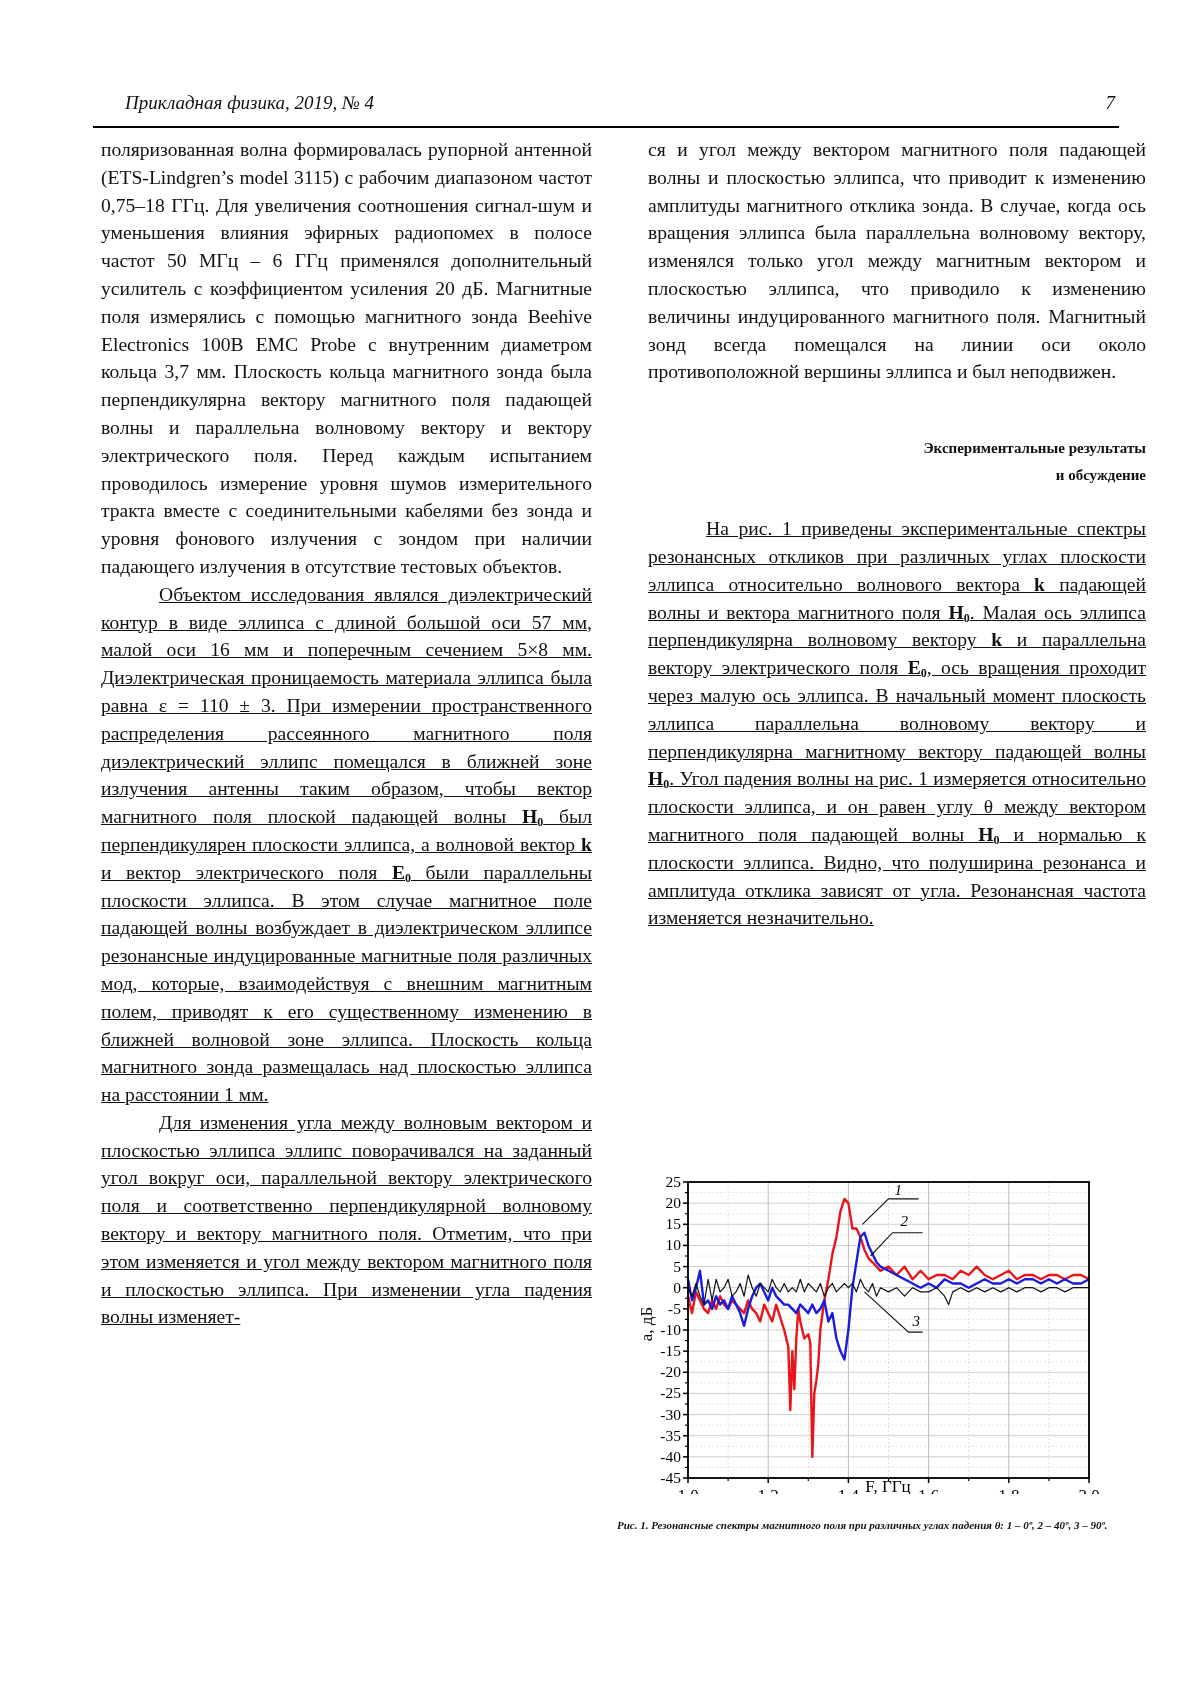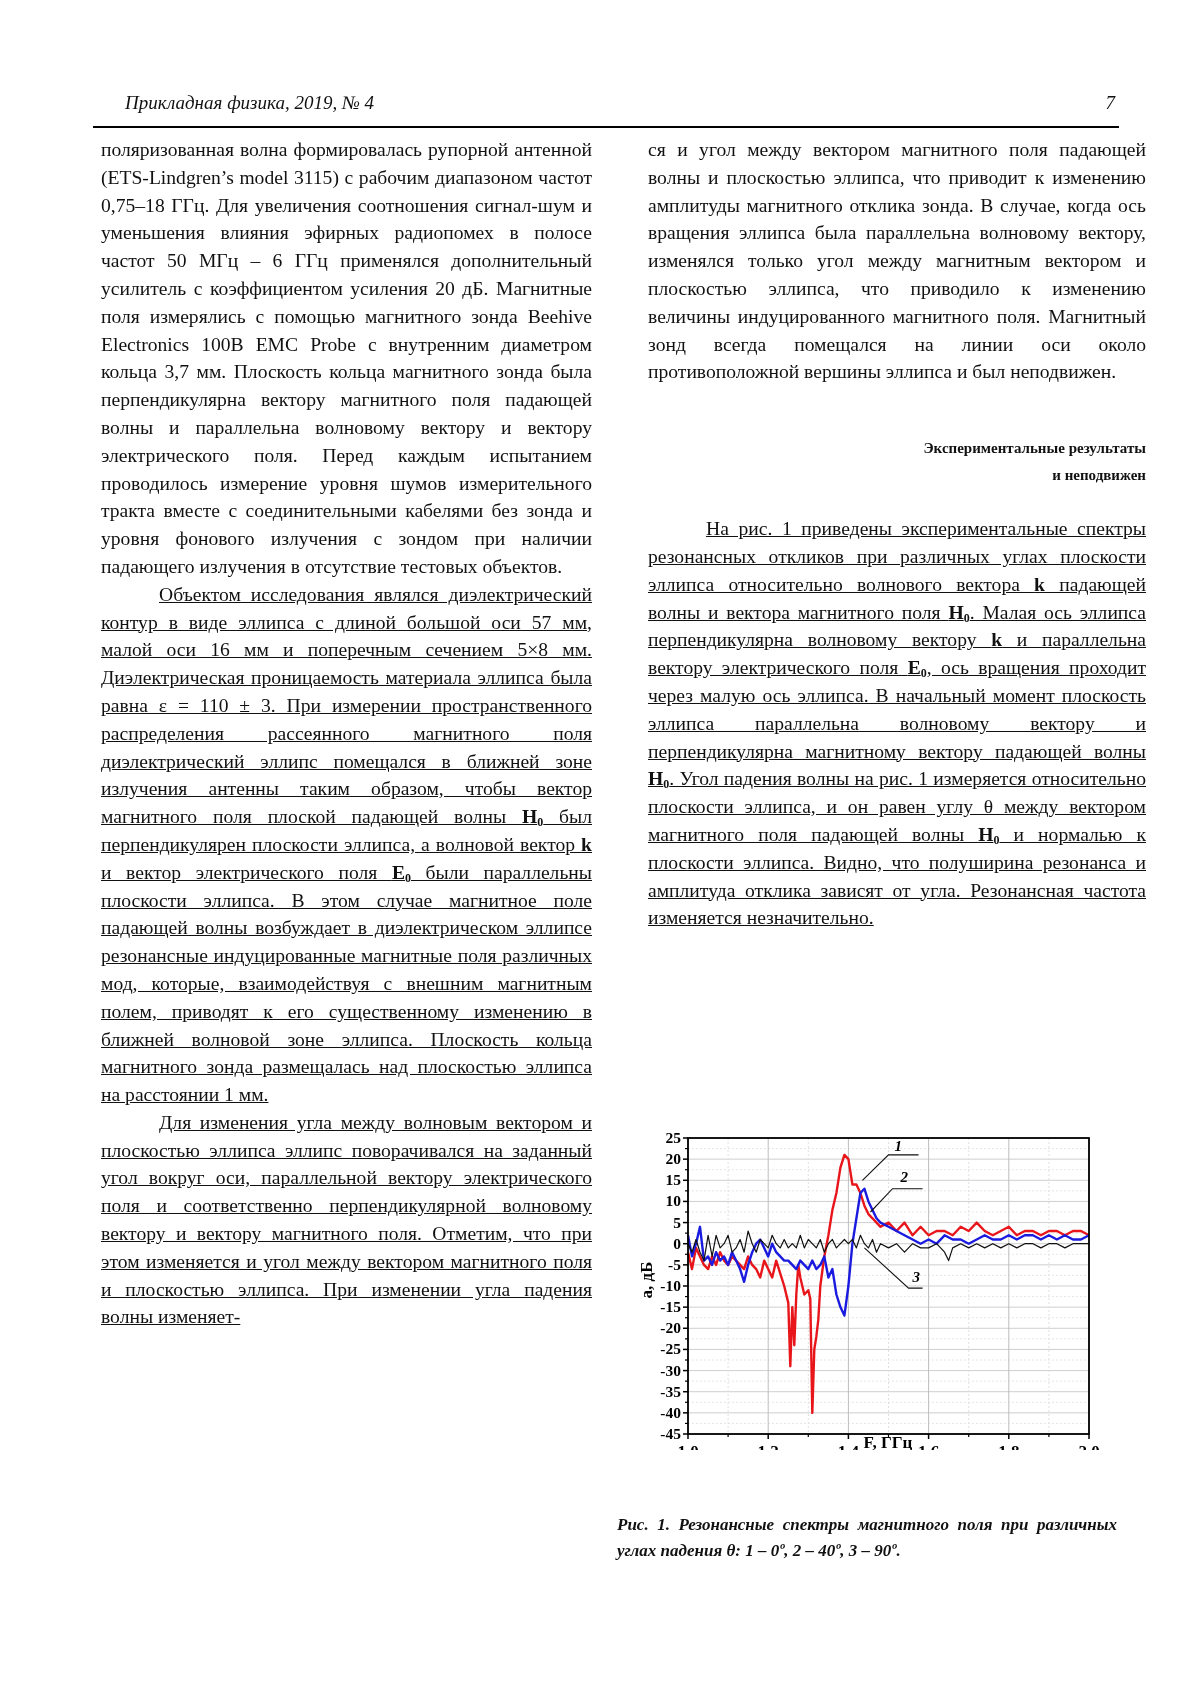--- a/index.html
+++ b/index.html
@@ -8,43 +8,43 @@
   .header .journal { position:absolute; left:0; top:0; font-style:italic; font-size:19px;margin-left:32px; }
   .header .page { position:absolute; right:4px; top:0; font-style:italic; font-size:19px; }
   .col { position:absolute; top:136px; font-size:19.6px; line-height:27.8px; text-align:justify; }
   .col.left { left:93px; width:491px;margin-left:8px; }
   .col.right { left:648px; width:498px; }
   .col p { margin:0; text-indent:0; }
   .col p.indent { text-indent:58px;text-decoration:underline; }
   .heading { text-align:right; font-weight:bold; font-size:15px; line-height:27px; margin:49px 0 26px 0; }
   b.v { font-weight:bold; }
   sub { font-size:12px; vertical-align:-3px; line-height:0; }
-  .figure { position:absolute; left:600px; top:1120px; width:520px; height:330px;font-weight:bold; }
-  .caption { position:absolute; left:617px; top:1512px; width:500px; font-style:italic; font-weight:bold; font-size:17px; line-height:26px; text-align:justify; }
+  .figure { position:absolute; left:600px; top:1164px; width:520px; height:330px; }
+  .caption { position:absolute; left:617px; top:1512px; width:500px; font-style:italic; font-weight:bold; font-size:11px; line-height:26px; text-align:justify; }
   svg text { font-family:"Liberation Serif", "DejaVu Serif", serif; }
 </style>
 </head>
 <body>
 
 <div class="header">
   <span class="journal">Прикладная физика, 2019, № 4</span>
   <span class="page">7</span>
 </div>
 
 <div class="col left">
   <p>поляризованная волна формировалась рупорной антенной (ETS-Lindgren’s model 3115) с рабочим диапазоном частот 0,75–18 ГГц. Для увеличения соотношения сигнал-шум и уменьшения влияния эфирных радиопомех в полосе частот 50 МГц – 6 ГГц применялся дополнительный усилитель с коэффициентом усиления 20 дБ. Магнитные поля измерялись с помощью магнитного зонда Beehive Electronics 100B EMC Probe с внутренним диаметром кольца 3,7 мм. Плоскость кольца магнитного зонда была перпендикулярна вектору магнитного поля падающей волны и параллельна волновому вектору и вектору электрического поля. Перед каждым испытанием проводилось измерение уровня шумов измерительного тракта вместе с соединительными кабелями без зонда и уровня фонового излучения с зондом при наличии падающего излучения в отсутствие тестовых объектов.</p>
   <p class="indent"><span>Объектом исследования являлся диэлектрический контур в виде эллипса с длиной большой оси 57 мм, малой оси 16 мм и поперечным сечением 5×8 мм. Диэлектрическая проницаемость материала эллипса была равна ε = 110 ± 3. При измерении пространственного распределения рассеянного магнитного поля диэлектрический эллипс помещался в ближней зоне излучения антенны таким образом, чтобы вектор магнитного поля плоской падающей волны </span><b class="v"><span>H</span><sub>0</sub></b><span> был перпендикулярен плоскости эллипса, а волновой вектор </span><b class="v">k</b><span> и вектор электрического поля </span><b class="v"><span>E</span><sub>0</sub></b><span> были параллельны плоскости эллипса. В этом случае магнитное поле падающей волны возбуждает в диэлектрическом эллипсе резонансные индуцированные магнитные поля различных мод, которые, взаимодействуя с внешним магнитным полем, приводят к его существенному изменению в ближней волновой зоне эллипса. Плоскость кольца магнитного зонда размещалась над плоскостью эллипса на расстоянии 1 мм.</span></p>
   <p class="indent">Для изменения угла между волновым вектором и плоскостью эллипса эллипс поворачивался на заданный угол вокруг оси, параллельной вектору электрического поля и соответственно перпендикулярной волновому вектору и вектору магнитного поля. Отметим, что при этом изменяется и угол между вектором магнитного поля и плоскостью эллипса. При изменении угла падения волны изменяет-</p>
 </div>
 
 <div class="col right">
   <p>ся и угол между вектором магнитного поля падающей волны и плоскостью эллипса, что приводит к изменению амплитуды магнитного отклика зонда. В случае, когда ось вращения эллипса была параллельна волновому вектору, изменялся только угол между магнитным вектором и плоскостью эллипса, что приводило к изменению величины индуцированного магнитного поля. Магнитный зонд всегда помещался на линии оси около противоположной вершины эллипса и был неподвижен.</p>
   <div class="heading">
     <div>Экспериментальные результаты</div>
-    <div>и неподвижен</div>
+    <div>и обсуждение</div>
   </div>
   <p class="indent"><span>На рис. 1 приведены экспериментальные спектры резонансных откликов при различных углах плоскости эллипса относительно волнового вектора </span><b class="v">k</b><span> падающей волны и вектора магнитного поля </span><b class="v"><span>H</span><sub>0</sub></b><span>. Малая ось эллипса перпендикулярна волновому вектору </span><b class="v">k</b><span> и параллельна вектору электрического поля </span><b class="v"><span>E</span><sub>0</sub></b><span>, ось вращения проходит через малую ось эллипса. В начальный момент плоскость эллипса параллельна волновому вектору и перпендикулярна магнитному вектору падающей волны </span><b class="v"><span>H</span><sub>0</sub></b><span>. Угол падения волны на рис. 1 измеряется относительно плоскости эллипса, и он равен углу θ между вектором магнитного поля падающей волны </span><b class="v"><span>H</span><sub>0</sub></b><span> и нормалью к плоскости эллипса. Видно, что полуширина резонанса и амплитуда отклика зависят от угла. Резонансная частота изменяется незначительно.</span></p>
 </div>
 
 <div class="figure">
   <svg id="chart" width="520" height="330" viewBox="0 0 520 330">
     <g id="grid">
         <line x1="88" x2="489" y1="314" y2="314" stroke="#cfcfcf" stroke-width="1" stroke-dasharray=""></line>
         <line x1="88" x2="489" y1="303.42857142857144" y2="303.42857142857144" stroke="#e6e6e6" stroke-width="1" stroke-dasharray="2,2"></line>
         <line x1="88" x2="489" y1="292.8571428571429" y2="292.8571428571429" stroke="#cfcfcf" stroke-width="1" stroke-dasharray=""></line>

